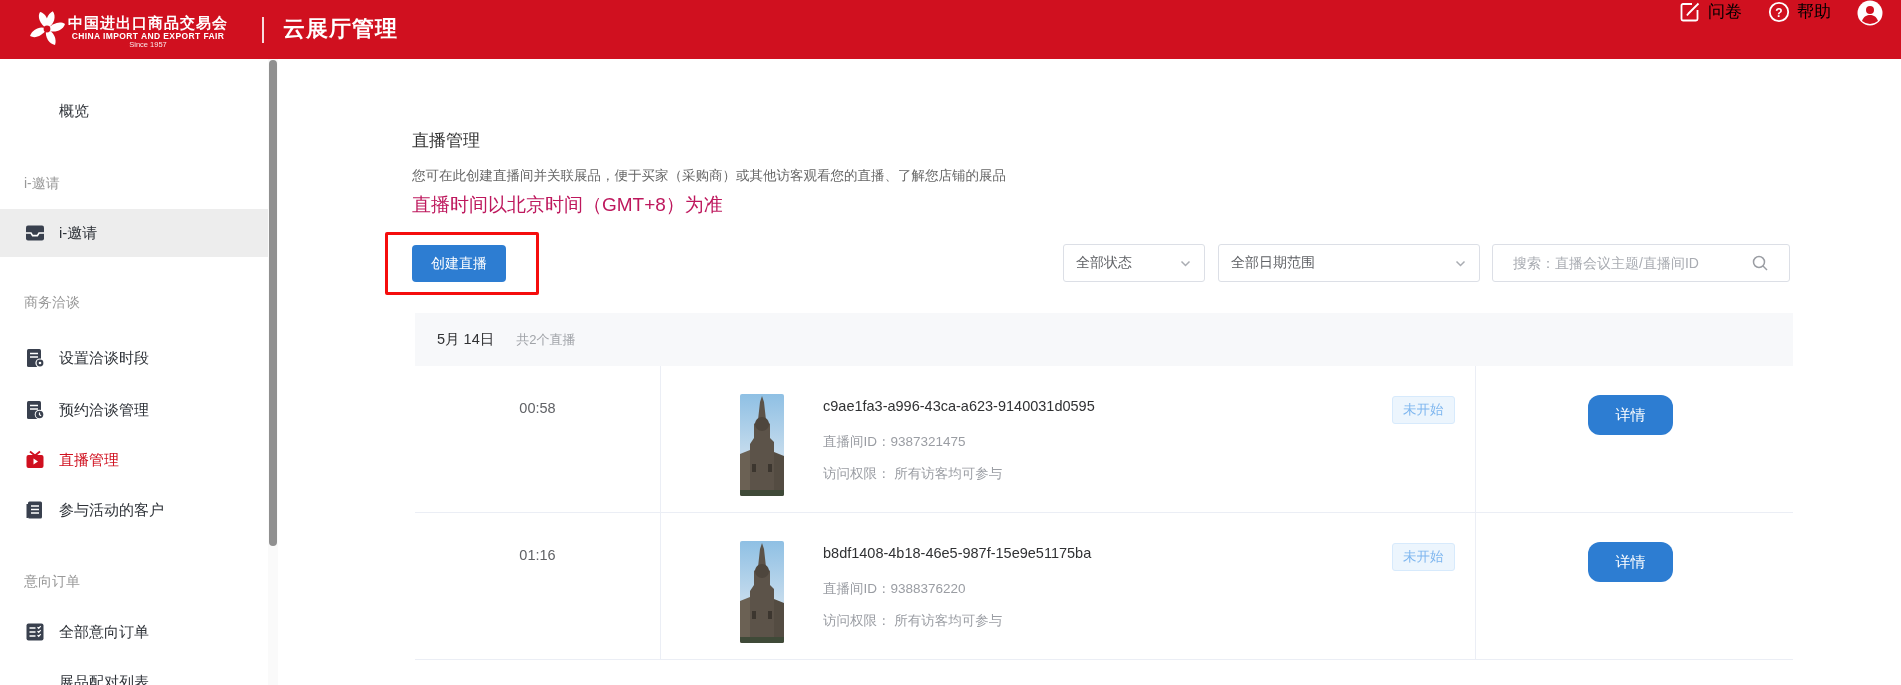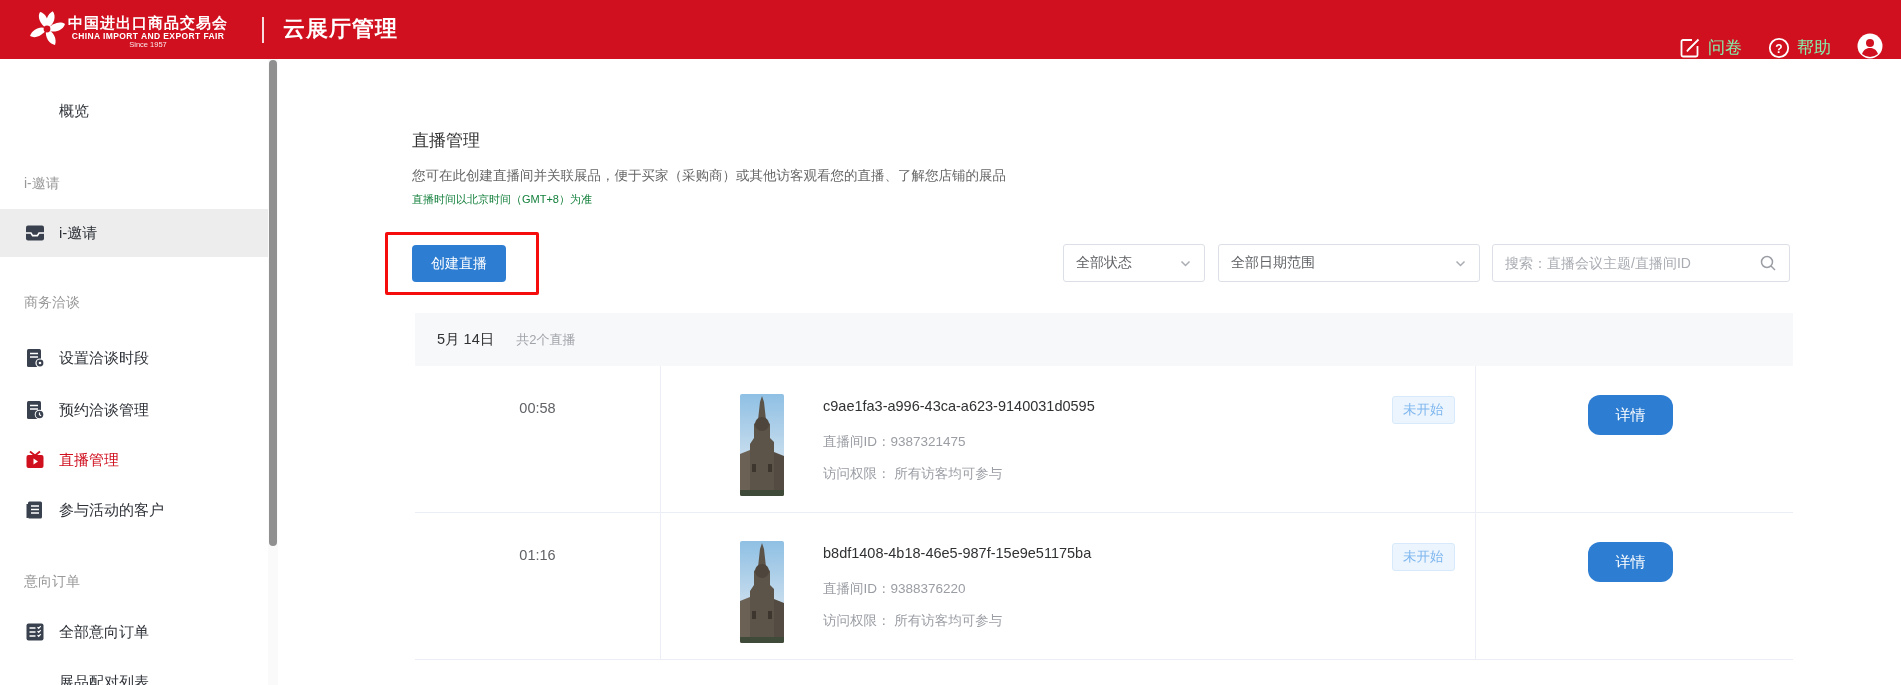--- a/index.html
+++ b/index.html
@@ -12,50 +12,50 @@
   
   .topbar { position:absolute; left:0; top:0; width:1901px; height:59px; background:#d0101f; display:flex; align-items:center; }
   .logo-wrap { position:absolute; left:26px; top:8px; display:flex; align-items:flex-end; }
   .logo-flower { width:42px; height:42px; }
   .logo-text { color:#fff; text-align:center; line-height:1.15; }
   .logo-cn { font-size:15px; font-weight:bold; letter-spacing:1px; white-space:nowrap; }
   .logo-en { font-size:8.5px; font-weight:bold; letter-spacing:.4px; }
   .logo-since { font-size:7.5px; opacity:.9; }
   .logo-divider { position:absolute; left:262px; top:17px; width:2px; height:26px; background:rgba(255,255,255,.85); }
   .app-title { position:absolute; left:283px; top:14px; color:#fff; font-size:22px; font-weight:bold; letter-spacing:1px; }
-  .topbar-right { position:absolute; right:18px; top:0; height:59px; display:flex; align-items:flex-end; gap:26px; color:#86efac; }
+  .topbar-right { position:absolute; right:18px; top:0; height:59px; display:flex; align-items:flex-start; gap:26px; color:#000000; }
   .top-action { display:flex; align-items:center; gap:7px; font-size:17px; cursor:pointer; }
   .top-action svg { display:block; }
   
   .sidebar { position:absolute; left:0; top:59px; width:280px; height:626px; background:#fff; }
   .side-entry { position:absolute; left:0; width:268px; display:flex; align-items:center; }
   .side-section { color:#999; font-size:14px; padding-left:24px; }
   .side-item { color:#2e3238; font-size:15px; cursor:pointer; height:48px; }
   .side-item .lbl { position:absolute; left:59px; }
   .side-item .ic { position:absolute; left:24px; width:22px; height:22px; }
   .side-item.selected { background:#ededed; }
   .side-item.current .lbl { color:#d0101f; }
   .side-scroll-track { position:absolute; left:268px; top:0; width:10px; height:626px; background:#fafafa; }
   .side-scroll-thumb { position:absolute; left:269px; top:1px; width:8px; height:486px; background:#909090; border-radius:4px; }
   
   .main { position:absolute; left:280px; top:59px; width:1621px; height:626px; background:#fff; }
   .page-title { position:absolute; left:132px; top:70px; font-size:17px; color:#333; }
   .page-desc1 { position:absolute; left:132px; top:108px; font-size:13.5px; color:#666; }
-  .page-desc2 { position:absolute; left:132px; top:133px; font-size:11px; color:#15803d; }
+  .page-desc2 { position:absolute; left:132px; top:133px; font-size:19px; color:#be185d; }
   .create-btn { position:absolute; left:132px; top:186px; width:94px; height:37px; background:#2d7dd2; color:#fff;
     font-size:14px; border:none; border-radius:4px; cursor:pointer; }
   .annotation-rect { position:absolute; left:105px; top:173px; width:154px; height:63px; border:3px solid #f50d0d; border-radius:2px; pointer-events:none; }
   
   .select-box { position:absolute; top:185px; height:38px; border:1px solid #dcdfe6; border-radius:3px; background:#fff;
     display:flex; align-items:center; font-size:14px; color:#606266; padding:8px 12px; cursor:pointer; }
   .select-box .chev { margin-left:auto; }
   .sel-status { left:783px; width:142px; }
   .sel-date { left:938px; width:262px; }
   .search-box { position:absolute; left:1212px; top:185px; width:298px; height:38px; border:1px solid #dcdfe6; border-radius:3px;
-    background:#fff; display:flex; align-items:center; padding:0 12px; }
+    background:#fff; display:flex; align-items:center; padding:0 20px; }
   .search-box input { border:none; outline:none; flex:1; font-size:14px; color:#606266; font-family:inherit; }
   .search-box input::placeholder { color:#a9acb2; }
   
   .table { position:absolute; left:135px; top:254px; width:1378px; }
   .group-header { height:53px; background:#f7f8fa; display:flex; align-items:center; padding-left:22px; }
   .group-date { font-size:14.5px; color:#303133; }
   .group-count { font-size:13px; color:#a0a3a8; margin-left:22px; }
   .t-row { position:relative; height:147px; background:#fff; border-bottom:1px solid #ebeef5; }
   .col-div { position:absolute; top:0; width:1px; height:147px; background:#ebeef5; }
   .col-div.d1 { left:245px; } .col-div.d2 { left:1060px; }

